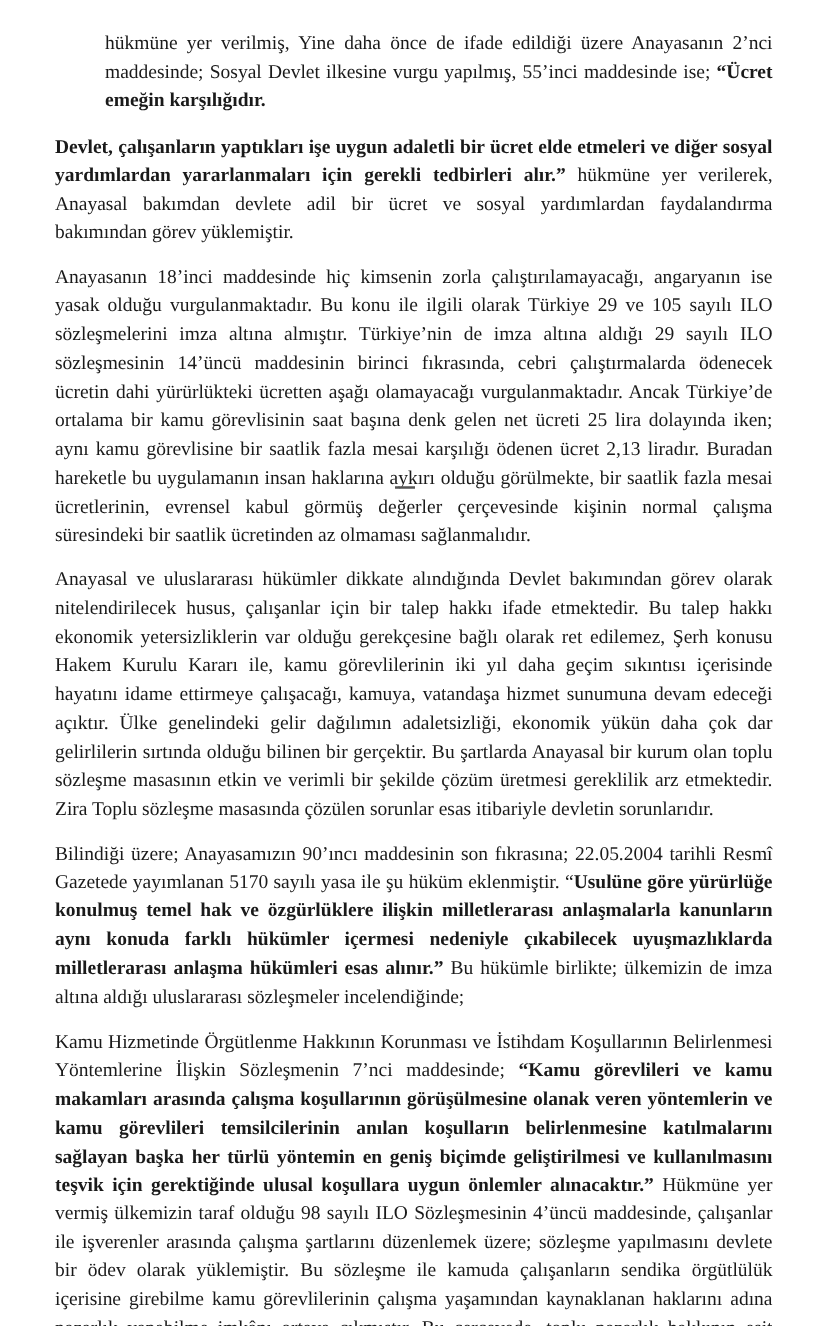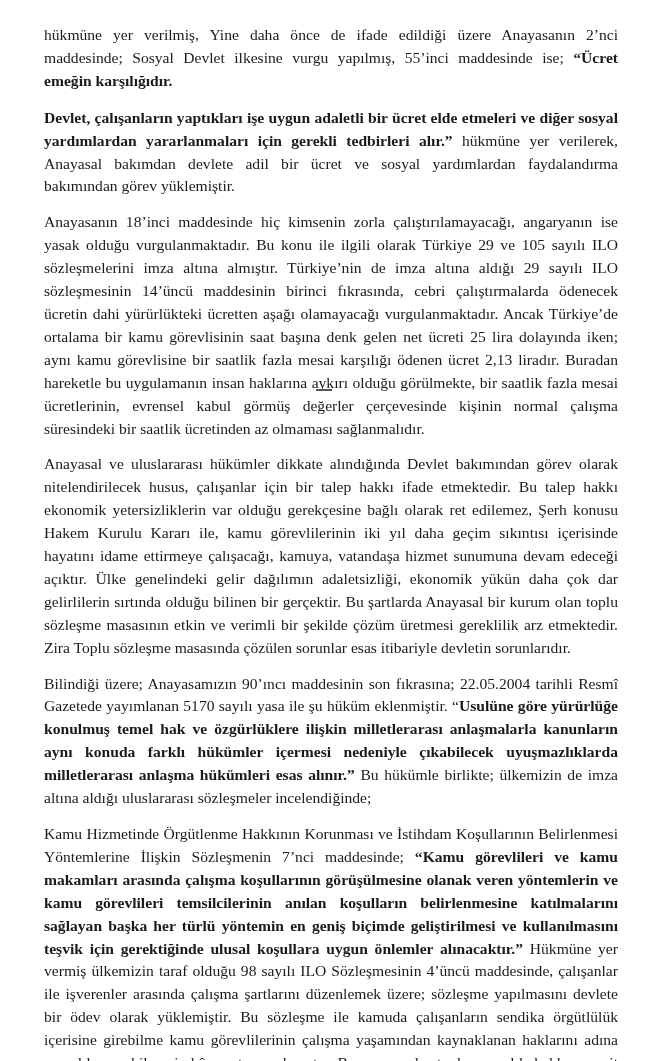--- a/index.html
+++ b/index.html
@@ -23,20 +23,21 @@
       line-height: 22.9px;
       color: #1a1a1a;
       text-align: justify;
     }
     .para {
       margin: 0 0 13px 0;
       text-align: justify;
     }
     .para.first {
       margin-bottom: 14px;
+      margin-left: 40px;
     }
     b, .bold {
       font-weight: bold;
     }
     .mark {
       position: absolute;
       left: 316px;
       top: 389px;
       width: 16px;
       height: 1.5px;

